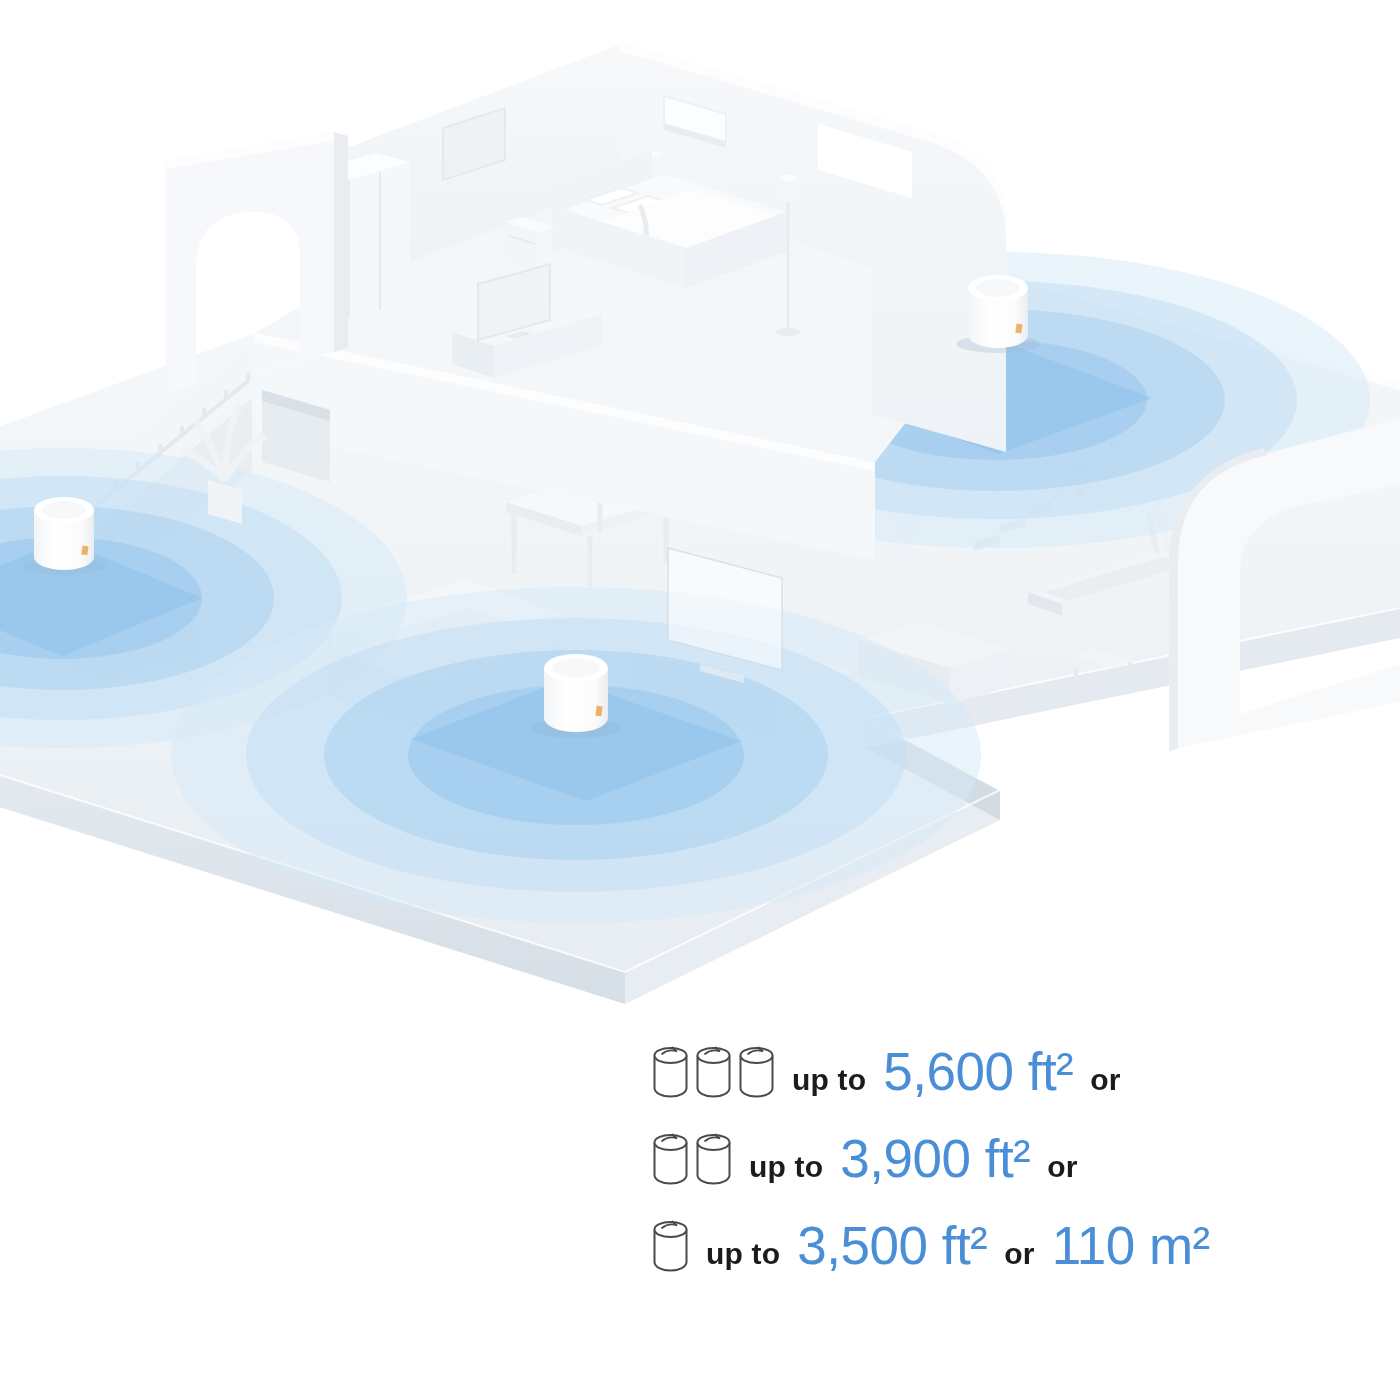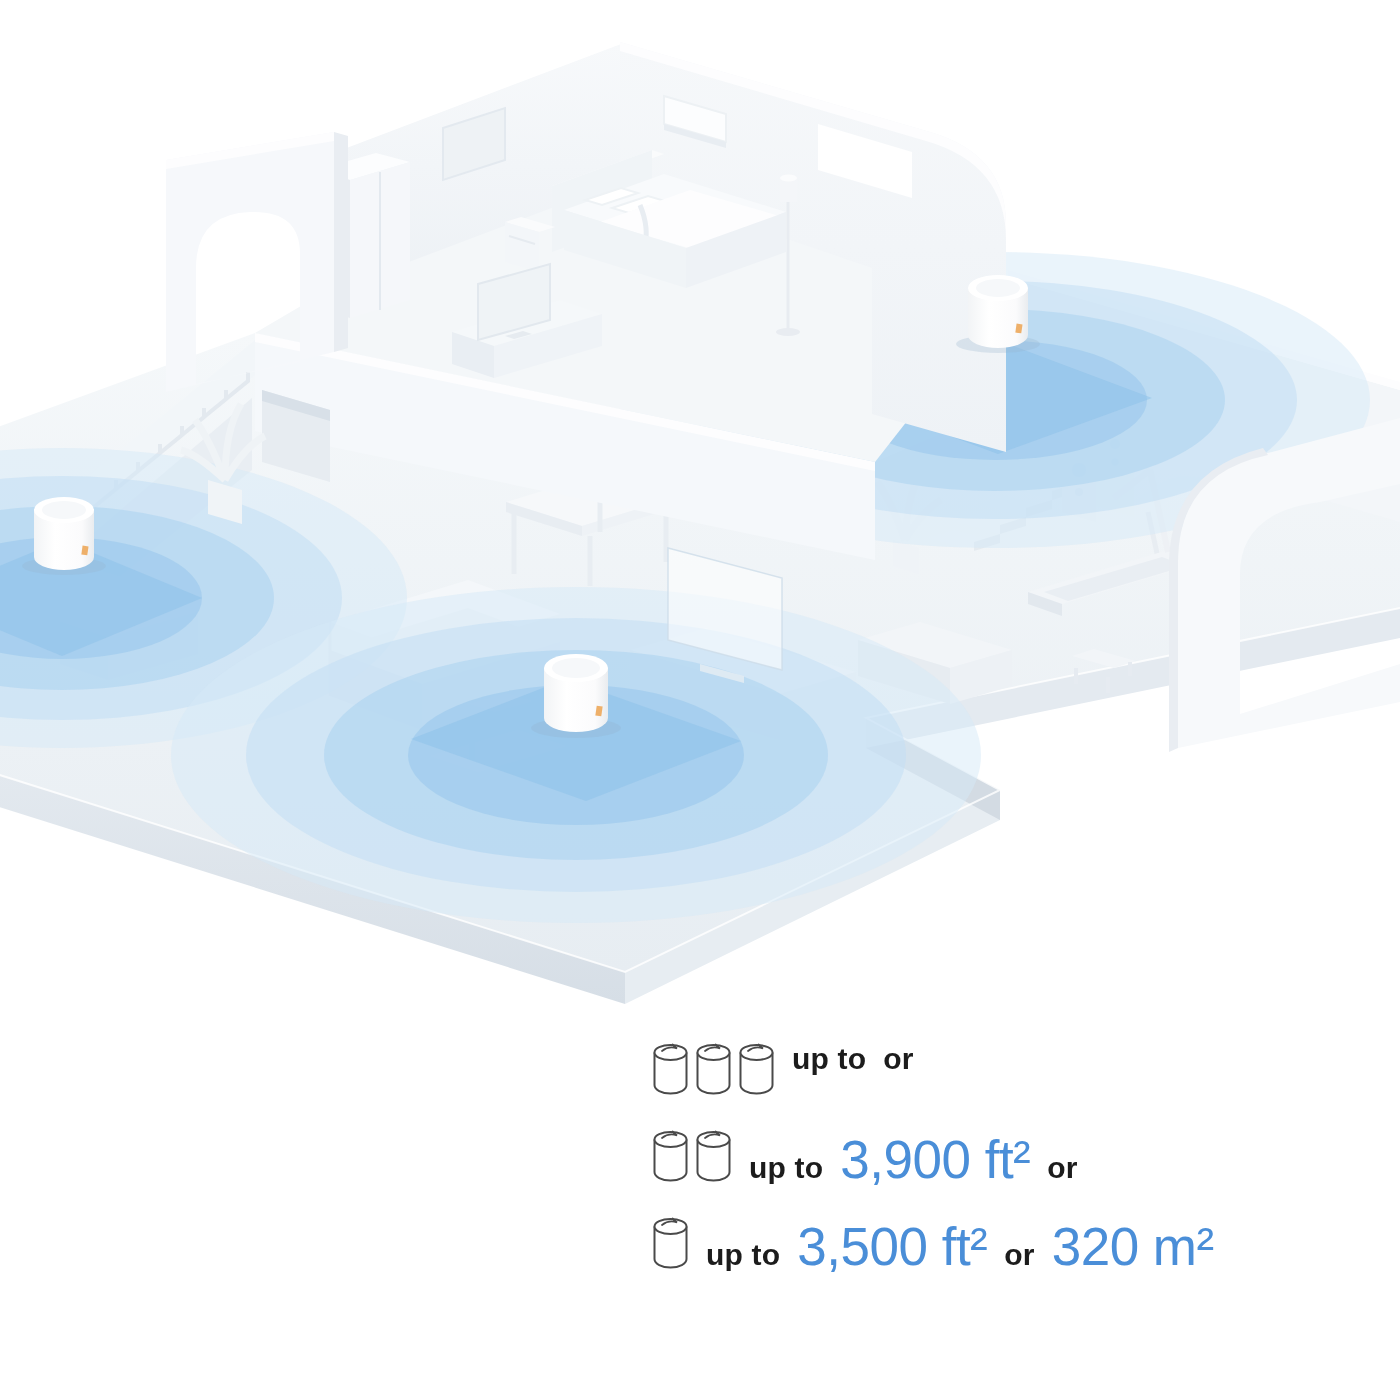--- a/index.html
+++ b/index.html
@@ -3,21 +3,21 @@
 <meta charset="utf-8">
 <style>
   html,body{margin:0;padding:0;background:#ffffff;}
   body{width:1400px;height:1400px;font-family:"Liberation Sans",sans-serif;
        -webkit-font-smoothing:antialiased;}
   .stage{position:relative;width:1400px;height:1400px;overflow:hidden;background:#fff;}
   .scene{position:absolute;left:0;top:0;}
 
   
   .legend{position:absolute;left:652px;top:1042px;display:flex;flex-direction:column;gap:27px;}
-  .cov-row{display:flex;align-items:flex-start;height:60px;}
+  .cov-row{display:flex;align-items:flex-end;height:60px;}
   .units{display:flex;align-items:center;gap:6px;margin-right:17px;}
   .unit{display:block;line-height:0;}
   .texts{display:flex;align-items:baseline;gap:17px;white-space:nowrap;}
   .t-small{font-size:30px;font-weight:700;color:var(--text-dark,#1c1c1c);letter-spacing:.2px;}
   .t-big{font-size:53px;font-weight:500;color:var(--accent-blue,#4a8ed8);letter-spacing:-.5px;}
 </style>
 </head>
 <body>
 
 <div class="stage">
@@ -287,20 +287,21 @@
           <span class="unit">
         <svg width="37" height="57" viewBox="0 0 37 57">
           <path d="M2.5 10.5 V43 A16 8.5 0 0 0 34.5 43 V10.5" fill="#fff" stroke="#4a4a4a" stroke-width="2" stroke-linejoin="round"></path>
           <ellipse cx="18.5" cy="10.5" rx="16" ry="7.5" fill="#fff" stroke="#4a4a4a" stroke-width="2"></ellipse>
           <path d="M10 9 Q17 3.5 25 6.5 L20.5 2.5" fill="none" stroke="#4a4a4a" stroke-width="1.8" stroke-linecap="round"></path>
         </svg>
       </span>
         </div>
     <div class="texts">
       <span class="t-small">up to</span>
+      <span class="t-big">5,600 ft²</span>
       <span class="t-small">or</span>
     </div>
   </div>
 
   <div class="cov-row">
     <div class="units">
       <span class="unit">
         <svg width="37" height="57" viewBox="0 0 37 57">
           <path d="M2.5 10.5 V43 A16 8.5 0 0 0 34.5 43 V10.5" fill="#fff" stroke="#4a4a4a" stroke-width="2" stroke-linejoin="round"></path>
           <ellipse cx="18.5" cy="10.5" rx="16" ry="7.5" fill="#fff" stroke="#4a4a4a" stroke-width="2"></ellipse>
@@ -329,18 +330,18 @@
           <path d="M2.5 10.5 V43 A16 8.5 0 0 0 34.5 43 V10.5" fill="#fff" stroke="#4a4a4a" stroke-width="2" stroke-linejoin="round"></path>
           <ellipse cx="18.5" cy="10.5" rx="16" ry="7.5" fill="#fff" stroke="#4a4a4a" stroke-width="2"></ellipse>
           <path d="M10 9 Q17 3.5 25 6.5 L20.5 2.5" fill="none" stroke="#4a4a4a" stroke-width="1.8" stroke-linecap="round"></path>
         </svg>
       </span>
     </div>
     <div class="texts">
       <span class="t-small">up to</span>
       <span class="t-big">3,500 ft²</span>
       <span class="t-small">or</span>
-      <span class="t-big">320 m²</span>
+      <span class="t-big">110 m²</span>
     </div>
   </div>
 
 </div>
 </div>
 
 </body></html>

